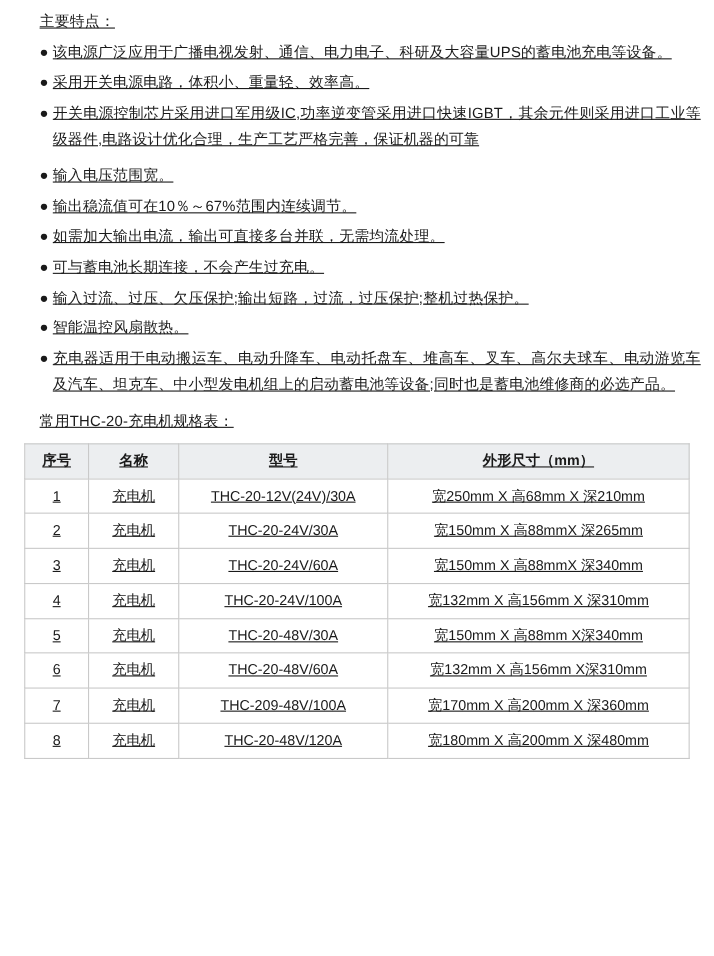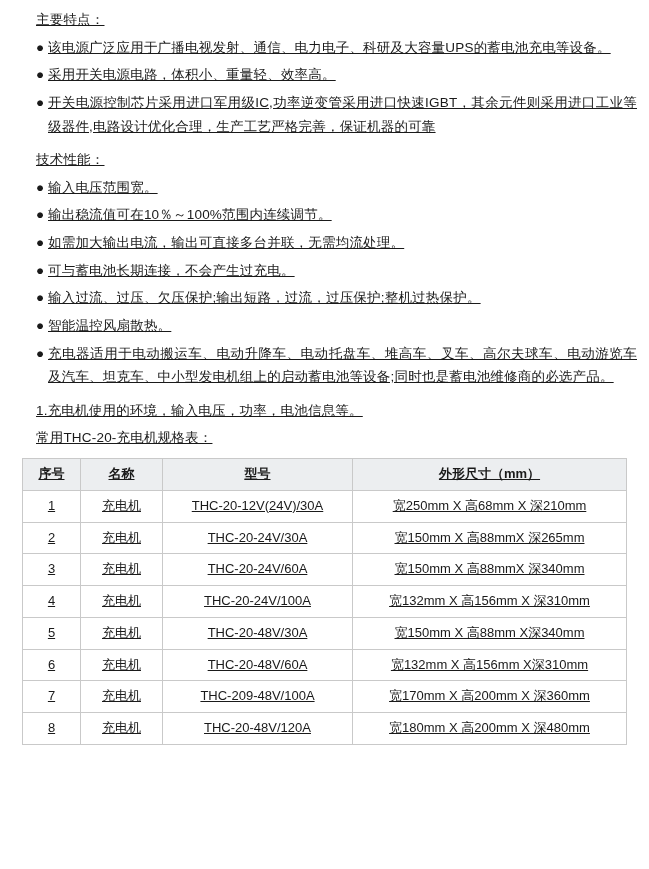--- a/index.html
+++ b/index.html
@@ -94,30 +94,29 @@
     <span class="btxt">采用开关电源电路，体积小、重量轻、效率高。</span>
   </div>
 
   <div class="bullet-line">
     <span class="dot">●</span>
     <span class="btxt">开关电源控制芯片采用进口军用级IC,功率逆变管采用进口快速IGBT，其余元件则采用进口工业等级器件,电路设计优化合理，生产工艺严格完善，保证机器的可靠</span>
   </div>
 
   <div class="spacer-sm"></div>
 
-  <div class="heading indent">技术性能：</div>
 
   <div class="bullet-line">
     <span class="dot">●</span>
     <span class="btxt">输入电压范围宽。</span>
   </div>
 
   <div class="bullet-line">
     <span class="dot">●</span>
-    <span class="btxt">输出稳流值可在10％～100%范围内连续调节。</span>
+    <span class="btxt">输出稳流值可在10％～67%范围内连续调节。</span>
   </div>
 
   <div class="bullet-line">
     <span class="dot">●</span>
     <span class="btxt">如需加大输出电流，输出可直接多台并联，无需均流处理。</span>
   </div>
 
   <div class="bullet-line">
     <span class="dot">●</span>
     <span class="btxt">可与蓄电池长期连接，不会产生过充电。</span>
@@ -134,21 +133,20 @@
   </div>
 
   <div class="bullet-line">
     <span class="dot">●</span>
     <span class="btxt">充电器适用于电动搬运车、电动升降车、电动托盘车、堆高车、叉车、高尔夫球车、电动游览车及汽车、坦克车、中小型发电机组上的启动蓄电池等设备;同时也是蓄电池维修商的必选产品。</span>
   </div>
 
   <div class="spacer-sm"></div>
 
 
-  <div class="para indent">1.充电机使用的环境，输入电压，功率，电池信息等。</div>
 
   <div class="para indent">常用THC-20-充电机规格表：</div>
 
   <table class="spec">
     <colgroup>
       <col class="col-0">
       <col class="col-1">
       <col class="col-2">
       <col class="col-3">
     </colgroup>

